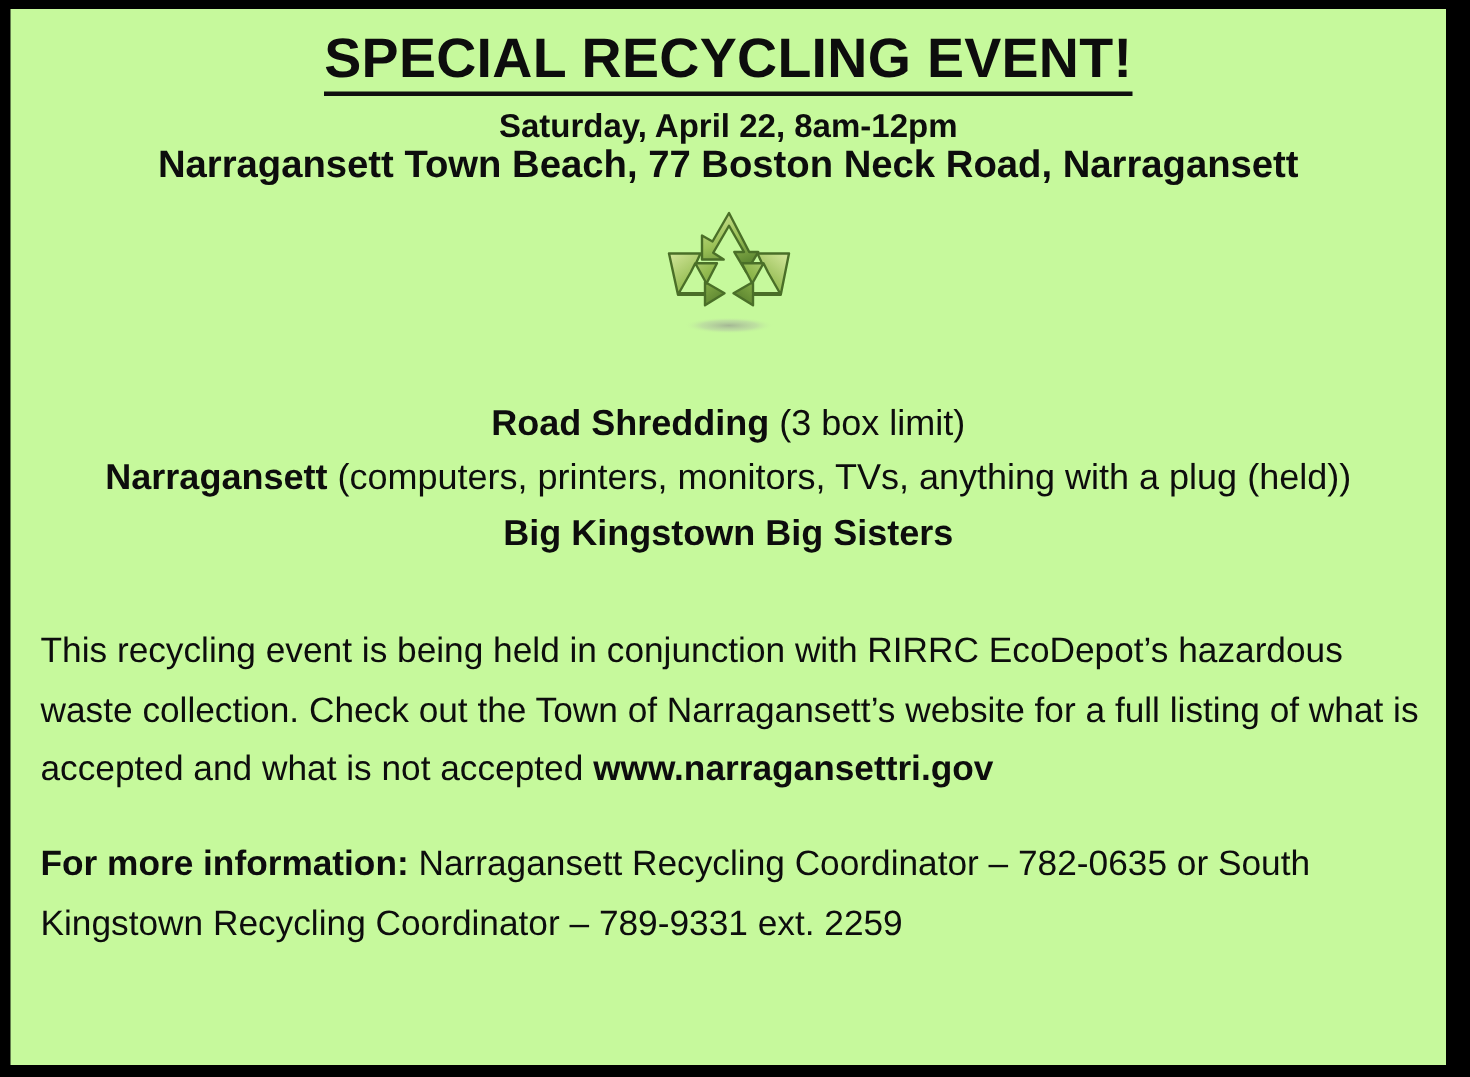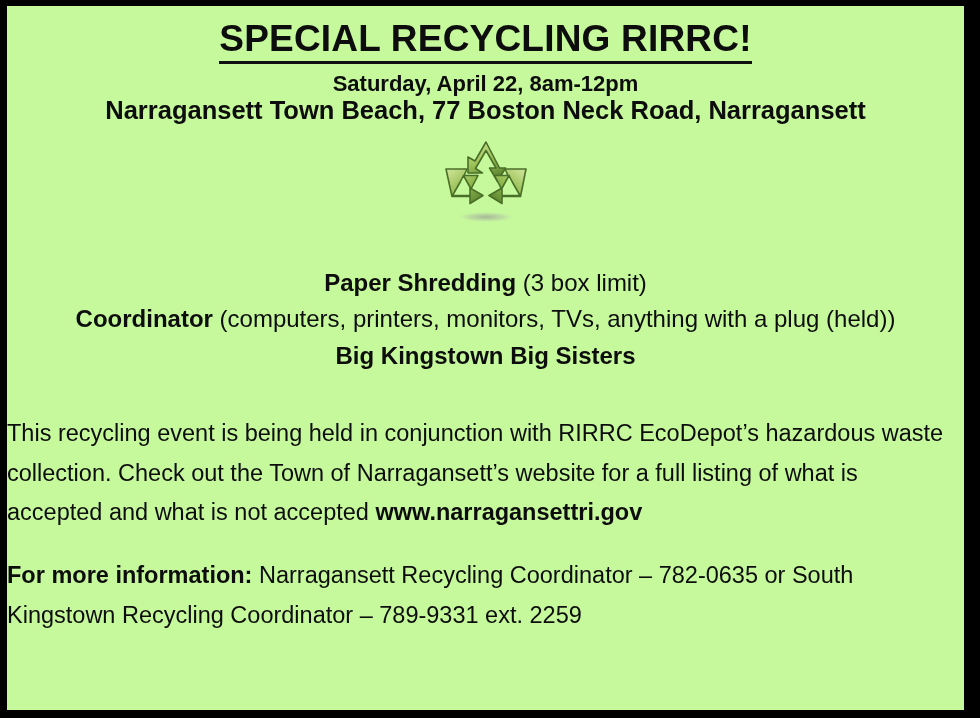--- a/index.html
+++ b/index.html
@@ -83,36 +83,36 @@
     line-height: 1.52;
     white-space: nowrap;
   }
   .items .line b { font-weight: bold; }
   .items .line .reg { font-weight: normal; }
 
   
   .para {
     font-size: 23.5px;
     line-height: 1.68;
-    padding: 0 18px 0 0;
+    padding: 0 18px 0 20px;
     text-align: left;
   }
   .para.body { margin-top: 40px; }
   .para.contact { }
   .para b { font-weight: bold; }
   .para .url { font-weight: bold; }
 </style>
 </head>
 <body>
 
 <div id="flyer">
   <div id="poster">
 
     <h1 class="title">
-      <span>SPECIAL RECYCLING RIRRC!</span>
+      <span>SPECIAL RECYCLING EVENT!</span>
     </h1>
 
     <div class="subline date">Saturday, April 22, 8am-12pm</div>
     <div class="subline place">Narragansett Town Beach, 77 Boston Neck Road, Narragansett</div>
 
     <div class="logo-wrap">
       <svg width="104" height="100" viewBox="0 0 104 100" aria-hidden="true">
         <defs>
           <linearGradient id="gA" x1="0" y1="0" x2="0.35" y2="1">
             <stop offset="0%" stop-color="#cfe596"></stop>
@@ -141,24 +141,24 @@
         <path d="M12 32 L33 32 L30 38.5 L44 38.5 L37 52 L29.5 38.5 L26.5 44.5 L18.5 58.5 L36 58.5 L36 51 L49 58.5 L36 66.5 L36 59.5 L18 59.5 Z" fill="url(#gB)" stroke="#4a6f28" stroke-width="1.6" stroke-linejoin="round"></path>
 
         <path d="M92 32 L71 32 L74 38.5 L60.5 38.5 L67.5 52 L75 38.5 L78 44.5 L86 58.5 L68 58.5 L68 51 L55 58.5 L68 66.5 L68 59.5 L86.5 59.5 Z" fill="url(#gC)" stroke="#4a6f28" stroke-width="1.6" stroke-linejoin="round"></path>
 
         <ellipse cx="52" cy="80" rx="30" ry="5.5" fill="url(#shadow)"></ellipse>
       </svg>
     </div>
 
     <div class="items">
       <div class="line">
-        <b>Paper Shredding</b><span class="reg"> (3 box limit)</span>
+        <b>Road Shredding</b><span class="reg"> (3 box limit)</span>
       </div>
       <div class="line">
-        <b>Coordinator</b><span class="reg"> (computers, printers, monitors, TVs, anything with a plug (held))</span>
+        <b>Narragansett</b><span class="reg"> (computers, printers, monitors, TVs, anything with a plug (held))</span>
       </div>
       <div class="line">
         <b>Big Kingstown Big Sisters</b><span class="reg"></span>
       </div>
     </div>
 
     <p class="para body"><span>This recycling event is being held in conjunction with RIRRC EcoDepot’s hazardous waste collection.  Check out the Town of Narragansett’s website for a full listing of what is accepted and what is not accepted </span><span class="url">www.narragansettri.gov</span></p>
 
     <p class="para contact"><b>For more information:</b><span> Narragansett Recycling Coordinator – 782-0635 or South Kingstown Recycling Coordinator – 789-9331 ext. 2259</span></p>
 

